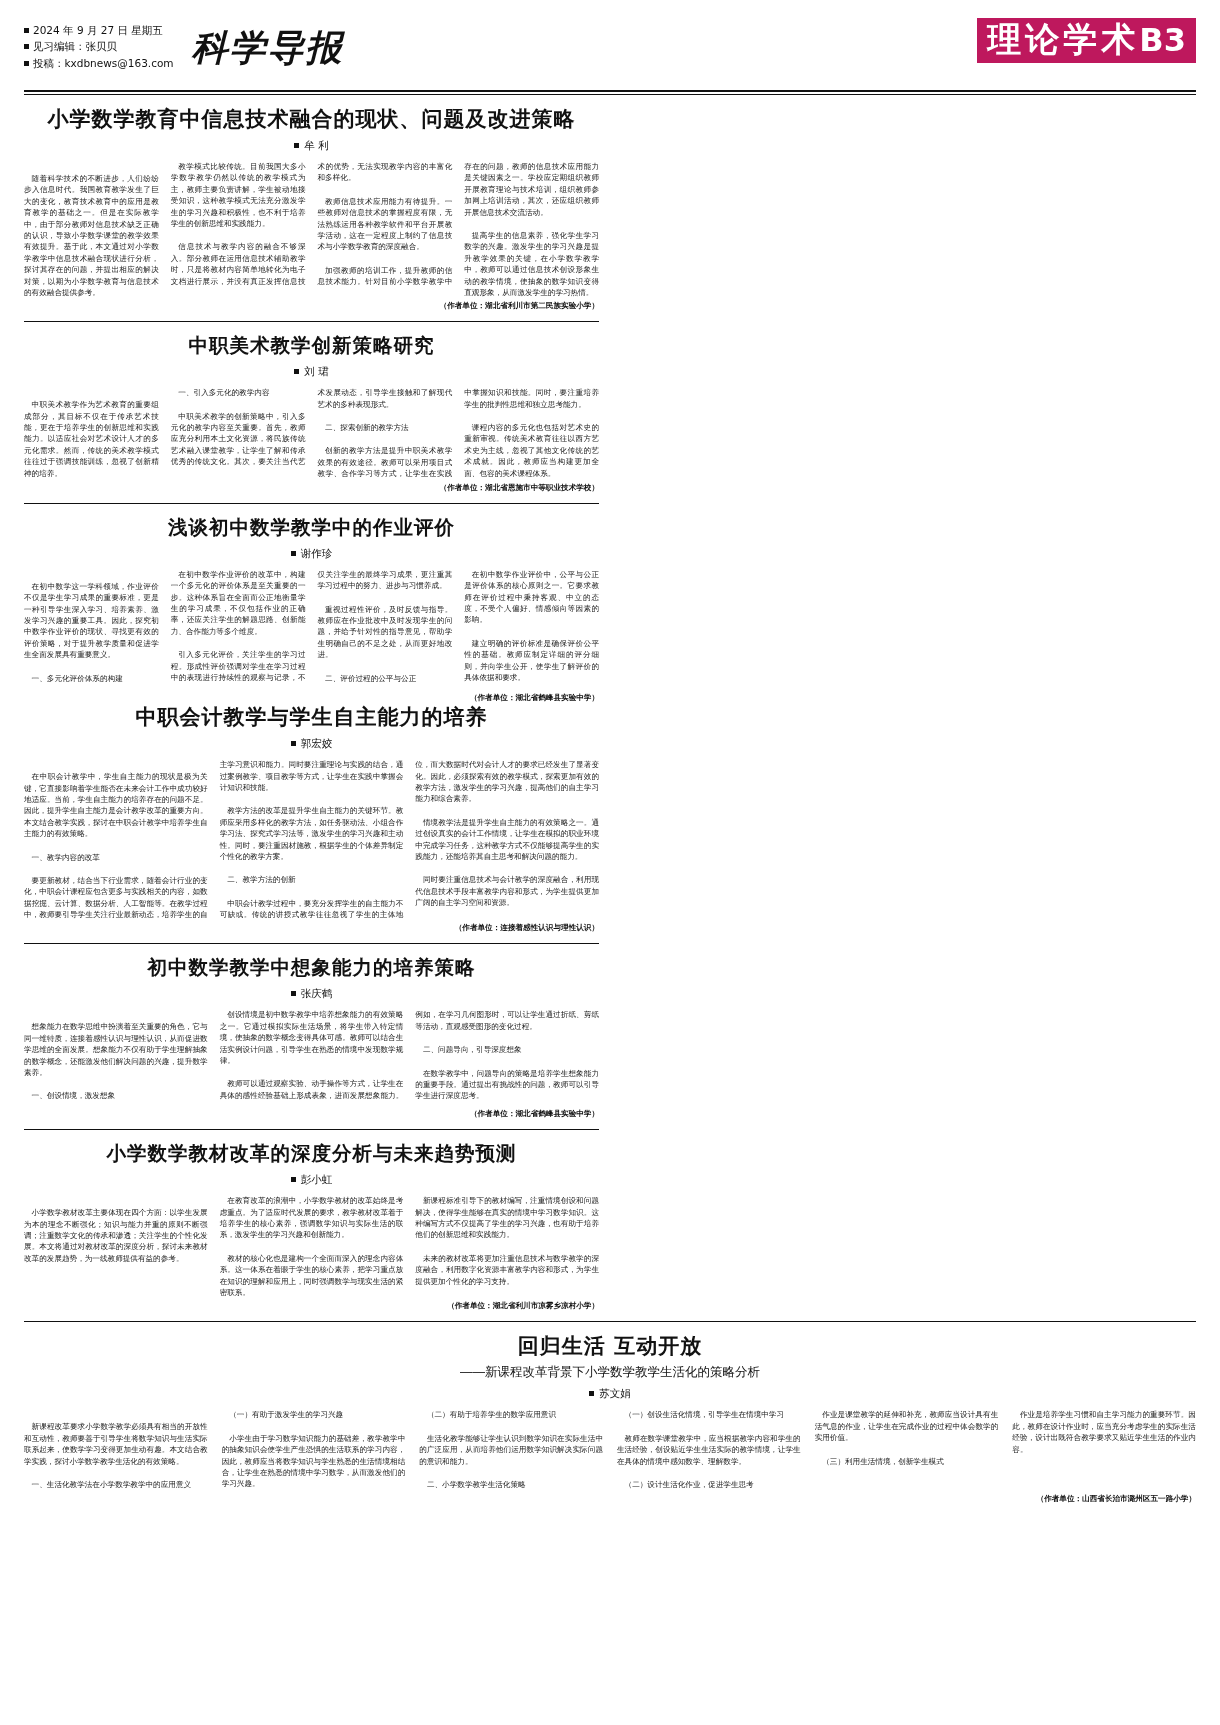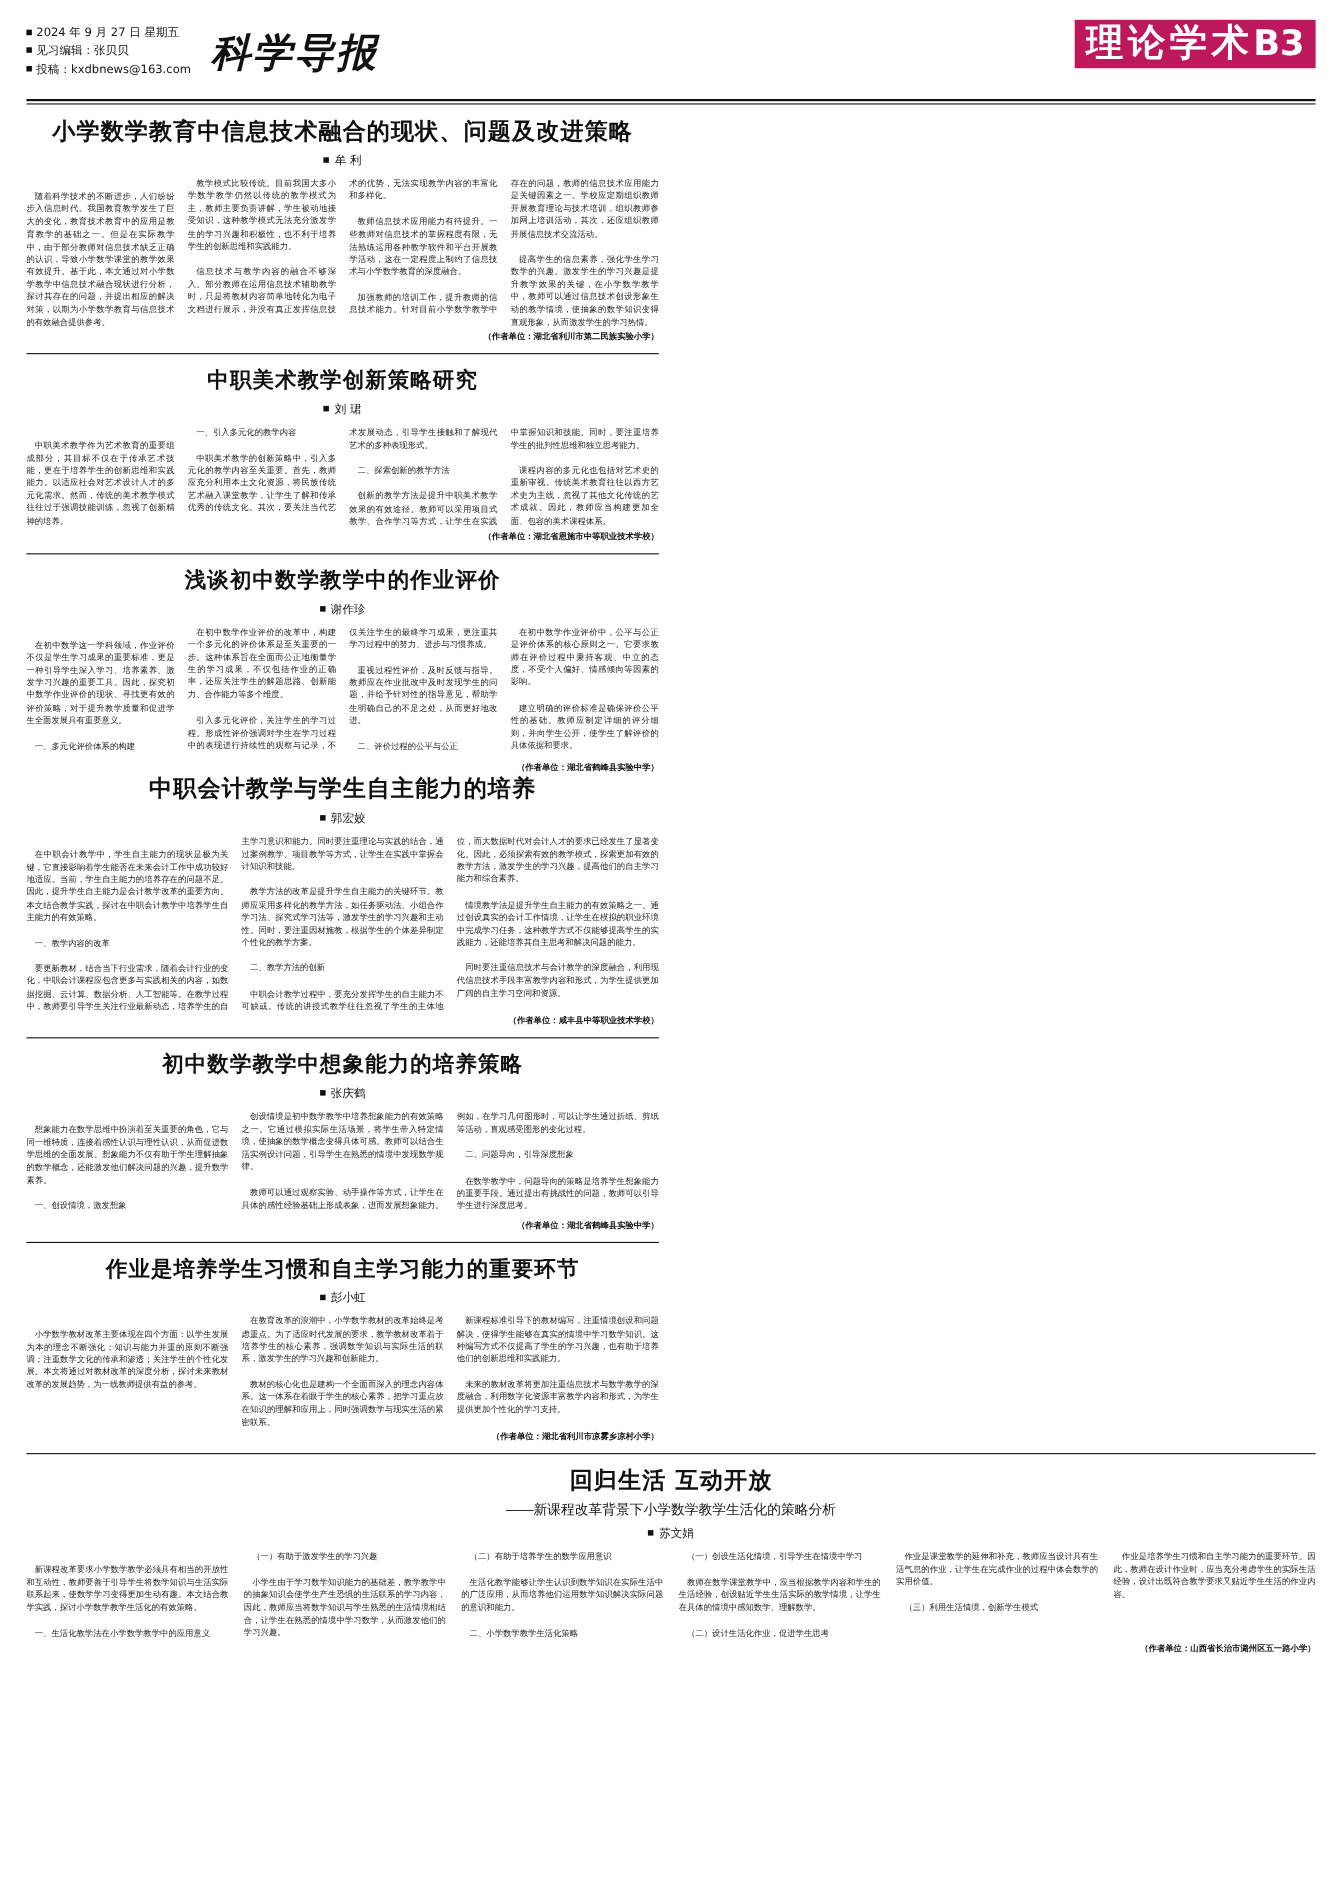--- a/index.html
+++ b/index.html
@@ -135,21 +135,21 @@
         <div class="body-txt threecol">
           <p>在中职会计教学中，学生自主能力的现状是极为关键，它直接影响着学生能否在未来会计工作中成功较好地适应。当前，学生自主能力的培养存在的问题不足。因此，提升学生自主能力是会计教学改革的重要方向。本文结合教学实践，探讨在中职会计教学中培养学生自主能力的有效策略。</p>
           <p class="sub">一、教学内容的改革</p>
           <p>要更新教材，结合当下行业需求，随着会计行业的变化，中职会计课程应包含更多与实践相关的内容，如数据挖掘、云计算、数据分析、人工智能等。在教学过程中，教师要引导学生关注行业最新动态，培养学生的自主学习意识和能力。同时要注重理论与实践的结合，通过案例教学、项目教学等方式，让学生在实践中掌握会计知识和技能。</p>
           <p>教学方法的改革是提升学生自主能力的关键环节。教师应采用多样化的教学方法，如任务驱动法、小组合作学习法、探究式学习法等，激发学生的学习兴趣和主动性。同时，要注重因材施教，根据学生的个体差异制定个性化的教学方案。</p>
           <p class="sub">二、教学方法的创新</p>
           <p>中职会计教学过程中，要充分发挥学生的自主能力不可缺或。传统的讲授式教学往往忽视了学生的主体地位，而大数据时代对会计人才的要求已经发生了显著变化。因此，必须探索有效的教学模式，探索更加有效的教学方法，激发学生的学习兴趣，提高他们的自主学习能力和综合素养。</p>
           <p>情境教学法是提升学生自主能力的有效策略之一。通过创设真实的会计工作情境，让学生在模拟的职业环境中完成学习任务，这种教学方式不仅能够提高学生的实践能力，还能培养其自主思考和解决问题的能力。</p>
           <p>同时要注重信息技术与会计教学的深度融合，利用现代信息技术手段丰富教学内容和形式，为学生提供更加广阔的自主学习空间和资源。</p>
         </div>
-        <div class="sign">（作者单位：咸丰县中等职业技术学校）</div>
+        <div class="sign">（作者单位：连接着感性认识与理性认识）</div>
       </div>
 
       <div class="art-sep"></div>
 
       <div>
         <div class="h-title t-lg">初中数学教学中想象能力的培养策略</div>
         <div class="byline"><span class="sq"></span><span>张庆鹤</span></div>
         <div class="body-txt threecol">
           <p>想象能力在数学思维中扮演着至关重要的角色，它与同一维特质，连接着感性认识与理性认识，从而促进数学思维的全面发展。想象能力不仅有助于学生理解抽象的数学概念，还能激发他们解决问题的兴趣，提升数学素养。</p>
           <p class="sub">一、创设情境，激发想象</p>
@@ -157,21 +157,21 @@
           <p>教师可以通过观察实验、动手操作等方式，让学生在具体的感性经验基础上形成表象，进而发展想象能力。例如，在学习几何图形时，可以让学生通过折纸、剪纸等活动，直观感受图形的变化过程。</p>
           <p class="sub">二、问题导向，引导深度想象</p>
           <p>在数学教学中，问题导向的策略是培养学生想象能力的重要手段。通过提出有挑战性的问题，教师可以引导学生进行深度思考。</p>
         </div>
         <div class="sign">（作者单位：湖北省鹤峰县实验中学）</div>
       </div>
 
       <div class="art-sep"></div>
 
       <div>
-        <div class="h-title t-lg">作业是培养学生习惯和自主学习能力的重要环节</div>
+        <div class="h-title t-lg">小学数学教材改革的深度分析与未来趋势预测</div>
         <div class="byline"><span class="sq"></span><span>彭小虹</span></div>
         <div class="body-txt threecol">
           <p>小学数学教材改革主要体现在四个方面：以学生发展为本的理念不断强化；知识与能力并重的原则不断强调；注重数学文化的传承和渗透；关注学生的个性化发展。本文将通过对教材改革的深度分析，探讨未来教材改革的发展趋势，为一线教师提供有益的参考。</p>
           <p>在教育改革的浪潮中，小学数学教材的改革始终是考虑重点。为了适应时代发展的要求，教学教材改革着于培养学生的核心素养，强调数学知识与实际生活的联系，激发学生的学习兴趣和创新能力。</p>
           <p>教材的核心化也是建构一个全面而深入的理念内容体系。这一体系在着眼于学生的核心素养，把学习重点放在知识的理解和应用上，同时强调数学与现实生活的紧密联系。</p>
           <p>新课程标准引导下的教材编写，注重情境创设和问题解决，使得学生能够在真实的情境中学习数学知识。这种编写方式不仅提高了学生的学习兴趣，也有助于培养他们的创新思维和实践能力。</p>
           <p>未来的教材改革将更加注重信息技术与数学教学的深度融合，利用数字化资源丰富教学内容和形式，为学生提供更加个性化的学习支持。</p>
         </div>
         <div class="sign">（作者单位：湖北省利川市凉雾乡凉村小学）</div>
       </div>

